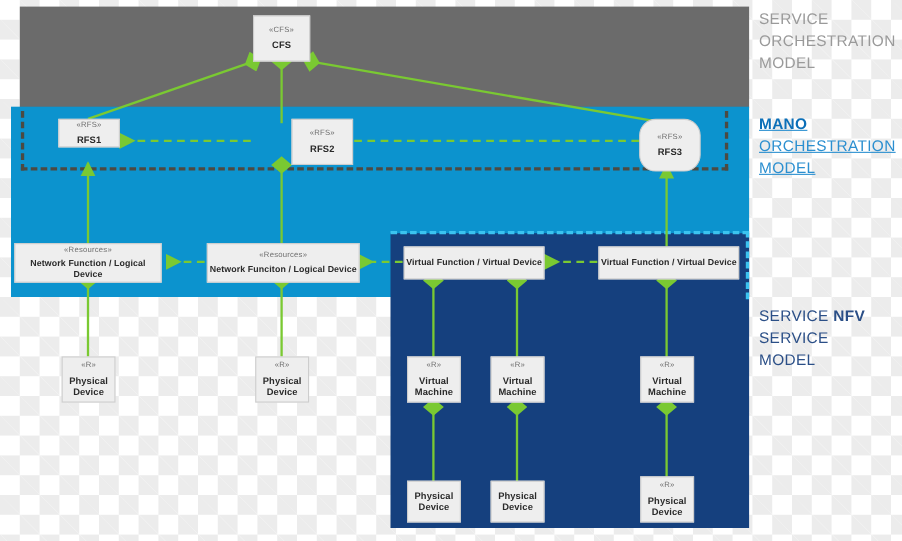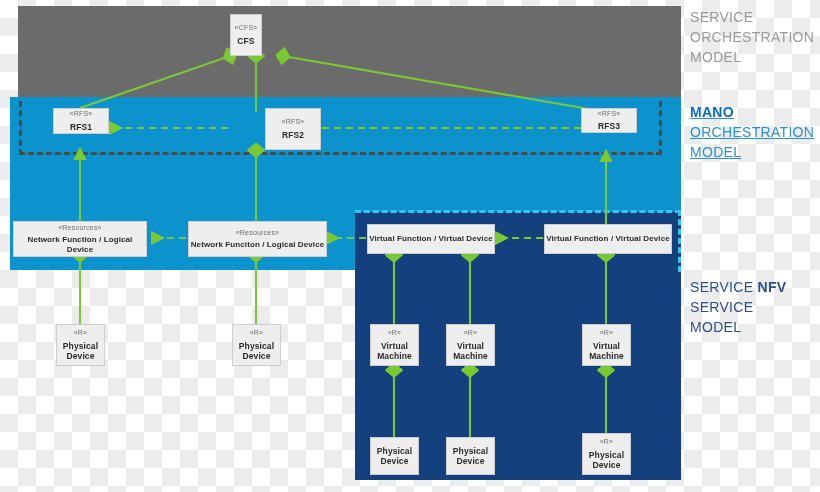--- a/index.html
+++ b/index.html
@@ -165,36 +165,36 @@
       <path d="M606,325 L606,255" marker-end="url(#diamond)"></path>
 
       <path d="M394,438 L394,370" marker-end="url(#diamond)"></path>
 
       <path d="M470,438 L470,370" marker-end="url(#diamond)"></path>
 
       <path d="M606,438 L606,370" marker-end="url(#diamond)"></path>
     </g>
   </svg>
 
-  <div class="node" style="left:230px; top:14px; width:32px; height:42px;">
+  <div class="node" style="left:230px; top:14px; width:52px; height:42px;">
     <span class="stereo">«CFS»</span>
     <span class="name">CFS</span>
   </div>
 
   <div class="node" style="left:53px; top:108px; width:56px; height:26px;">
     <span class="stereo">«RFS»</span>
     <span class="name">RFS1</span>
   </div>
 
   <div class="node" style="left:229px; top:108px; width:56px; height:42px;margin-left:36px;">
     <span class="stereo">«RFS»</span>
     <span class="name">RFS2</span>
   </div>
 
-  <div class="node" style="left:581px; top:108px; width:56px; height:25px;">
+  <div class="node" style="left:581px; top:108px; width:56px; height:48px;border-radius:15px;">
     <span class="stereo">«RFS»</span>
     <span class="name">RFS3</span>
   </div>
 
   <div class="node wide" style="left:13px; top:221px; width:134px; height:36px;">
     <span class="stereo">«Resources»</span>
     <span class="name">Network Function / Logical Device</span>
   </div>
 
   <div class="node wide" style="left:188px; top:221px; width:139px; height:36px;text-align:right;">

